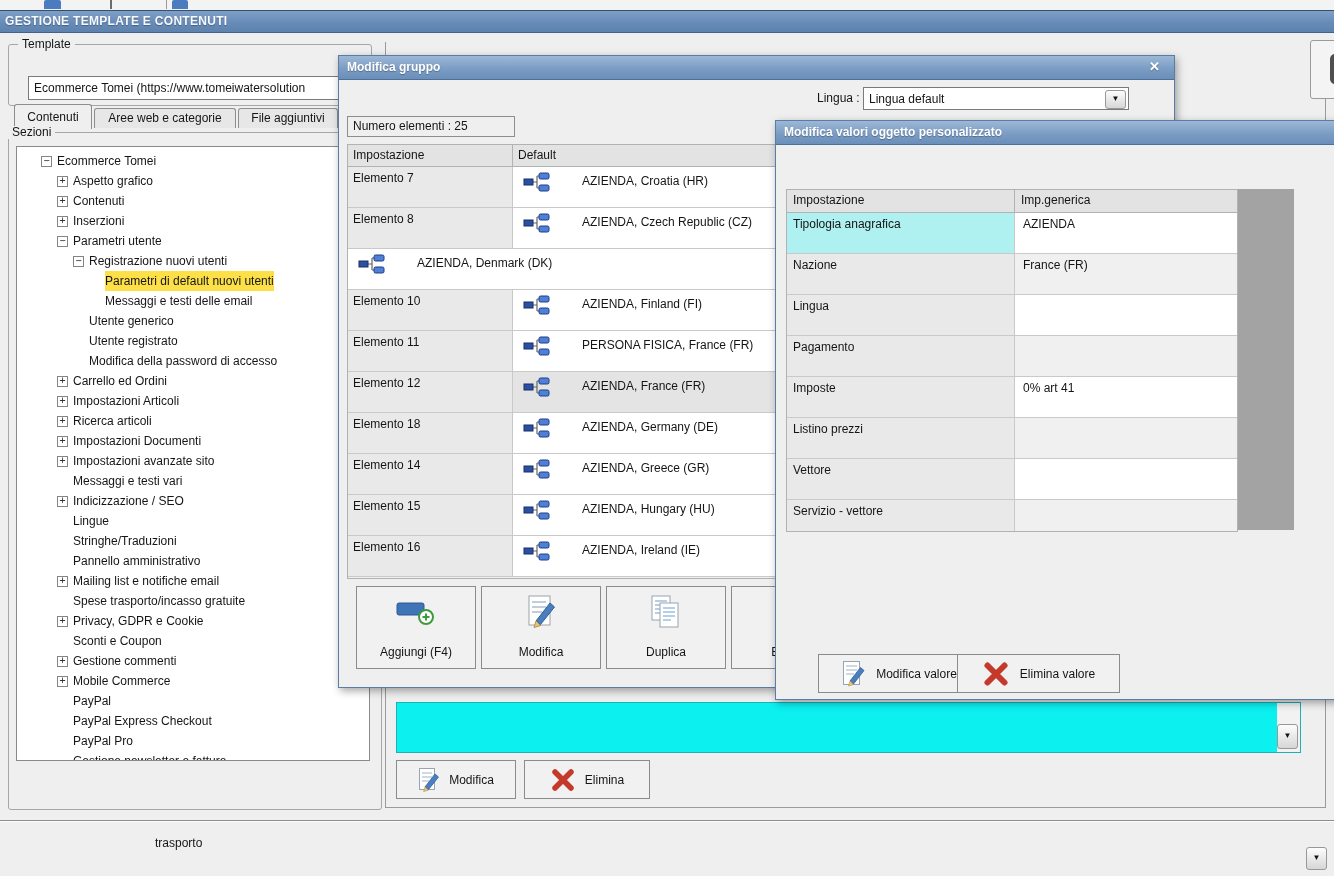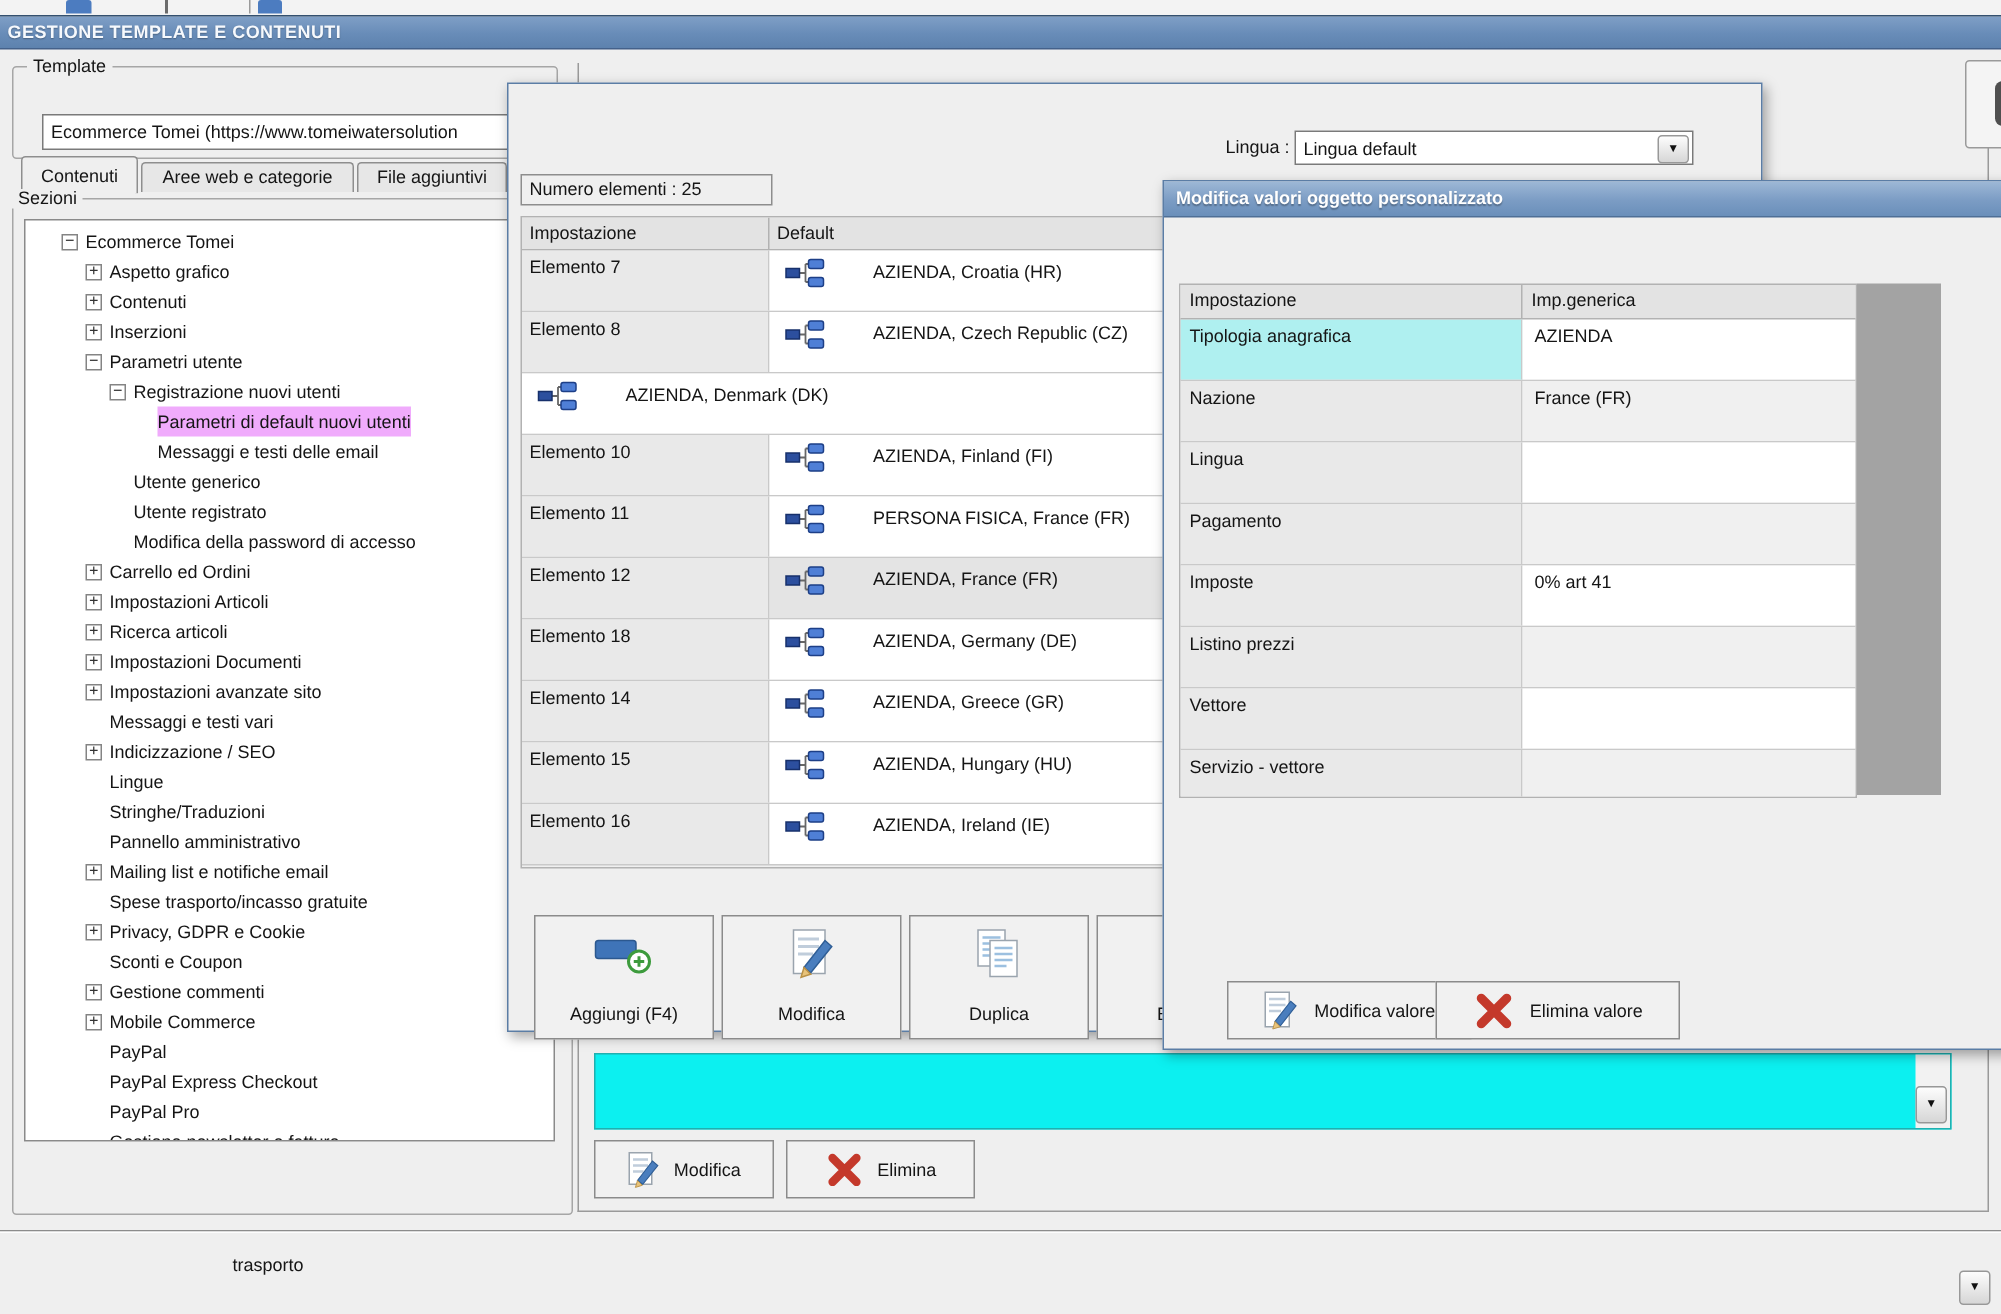--- a/index.html
+++ b/index.html
@@ -45,21 +45,21 @@
   .sezioni-legend{left:8px;top:126px;}
   .tree-wrap{position:absolute;left:16px;top:146px;width:354px;height:615px;background:#fff;
              border:1px solid #8a8a8a;overflow:hidden;padding-top:4px;box-sizing:border-box;}
   .titem{height:20px;line-height:20px;white-space:nowrap;display:flex;align-items:center;}
   .titem .exp{display:inline-block;width:11px;height:11px;box-sizing:border-box;border:1px solid #848484;
               background:#fff;font-size:10px;line-height:8px;text-align:center;margin-right:5px;flex:0 0 11px;
               font-family:"DejaVu Sans Mono",monospace;color:#333;}
   .titem .exp:empty{visibility:hidden;}
   .titem.lvl0{padding-left:24px;} .titem.lvl1{padding-left:40px;}
   .titem.lvl2{padding-left:56px;} .titem.lvl3{padding-left:72px;}
-  .titem.selected .tlabel{background:#f0abfc;}
+  .titem.selected .tlabel{background:#fde047;}
   .tree-scrollbtn{position:absolute;right:7px;bottom:6px;width:20px;height:21px;
      background:linear-gradient(#fbfbfb,#dcdcdc);border:1px solid #9a9a9a;border-radius:3px;
      font-size:8px;text-align:center;line-height:20px;color:#222;}
 
   
   .content-panel{position:absolute;left:385px;top:42px;width:941px;height:766px;background:#efefef;
      border-left:1px solid #9a9a9a;border-right:1px solid #9a9a9a;border-bottom:1px solid #9a9a9a;
      box-sizing:border-box;}
   .cyan-combo{position:absolute;left:396px;top:702px;width:905px;height:51px;border:1px solid #1fb0b0;
      background:#0cf0f0;box-sizing:border-box;}
@@ -103,21 +103,21 @@
   .ghead .h1{width:165px;border-right:1px solid #b2b2b2;padding-left:5px;box-sizing:border-box;}
   .ghead .h2{flex:1;padding-left:5px;}
   .grow{display:flex;height:41px;border-bottom:1px solid #c9c9c9;box-sizing:border-box;}
   .gname{width:165px;background:#e9e9e9;border-right:1px solid #c9c9c9;
          padding:4px 0 0 5px;box-sizing:border-box;}
   .gval{flex:1;background:#fff;display:flex;align-items:flex-start;padding:4px 0 0 10px;}
   .grow.selected .gval{background:#e4e4e4;}
   .gvtext{margin-left:32px;padding-top:3px;}
   .big-btn{position:absolute;top:530px;width:120px;height:83px;background:#f1f1f1;border:1px solid #8b8b8b;
      box-sizing:border-box;display:flex;flex-direction:column;align-items:center;justify-content:flex-end;
-     padding-bottom:9px;gap:8px;margin-top:24px;}
+     padding-bottom:9px;gap:8px;}
   .big-btn .ic{flex:1;display:flex;align-items:center;justify-content:center;}
   .big-btn.b1{left:17px;} .big-btn.b2{left:142px;} .big-btn.b3{left:267px;} .big-btn.b4{left:392px;}
 
   
   .vdlg{left:775px;top:120px;width:612px;height:580px;}
   .vtable{position:absolute;left:10px;top:68px;width:450px;border:1px solid #b2b2b2;box-sizing:content-box;}
   .vhead{display:flex;height:22px;background:#e3e3e3;border-bottom:1px solid #b2b2b2;line-height:21px;}
   .vhead .h1{width:228px;border-right:1px solid #b2b2b2;padding-left:6px;box-sizing:border-box;}
   .vhead .h2{flex:1;padding-left:6px;}
   .vbody{height:318px;overflow:hidden;}
@@ -321,20 +321,24 @@
 
   <div class="corner-btn">
     <div class="corner-glyph"></div>
   </div>
 
   <div class="status-divider"></div>
   <div class="status-divider2"></div>
   <div class="status-text">trasporto</div>
 
   <div class="dlg gdlg">
+    <div class="dlg-title">
+      <span>Modifica gruppo</span>
+      <span class="dlg-close">✕</span>
+    </div>
     <div class="lingua-label">Lingua :</div>
     <div class="combo lingua-combo">
       <span>Lingua default</span>
       <span class="dd-btn lingua-dd">▼</span>
     </div>
     <div class="count-box">Numero elementi : 25</div>
 
     <div class="gtable">
       <div class="ghead">
         <div class="h1">Impostazione</div>

